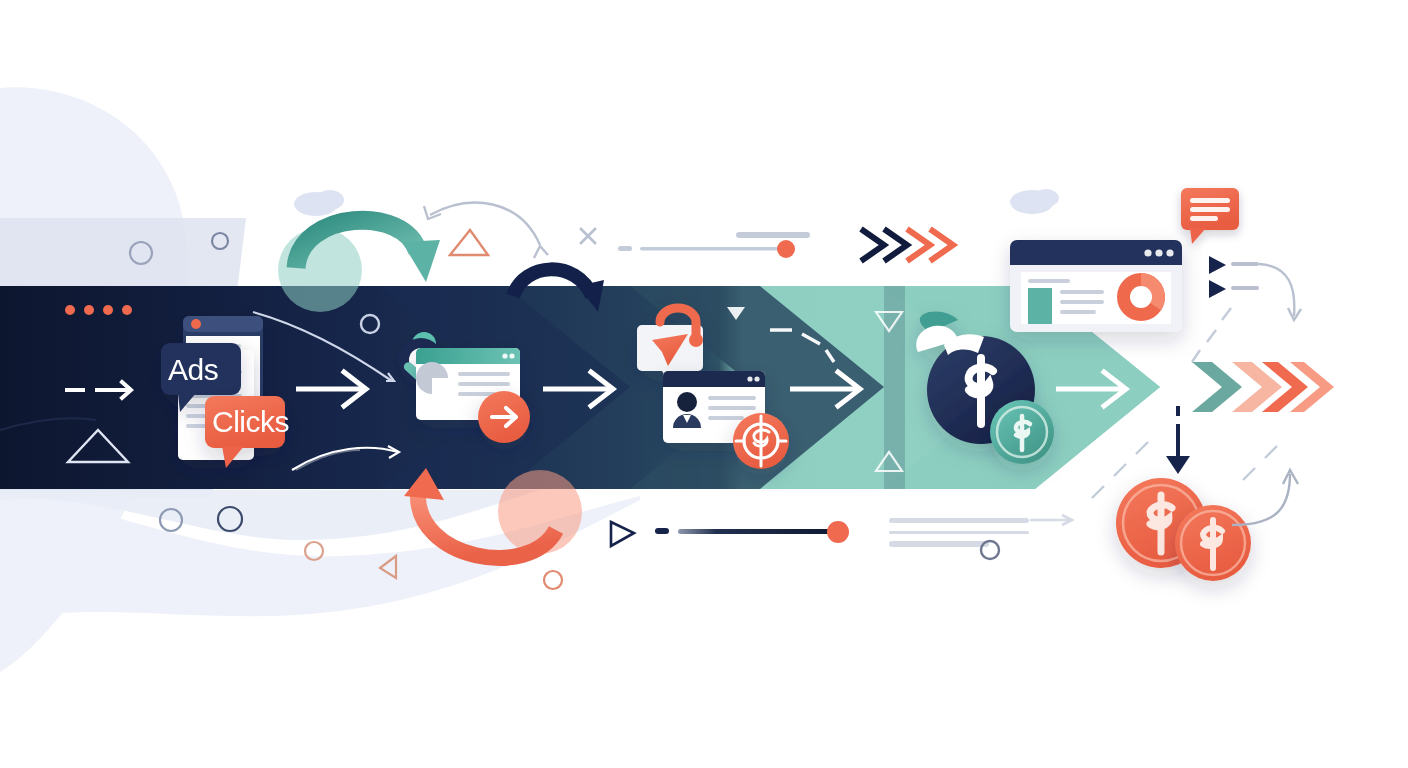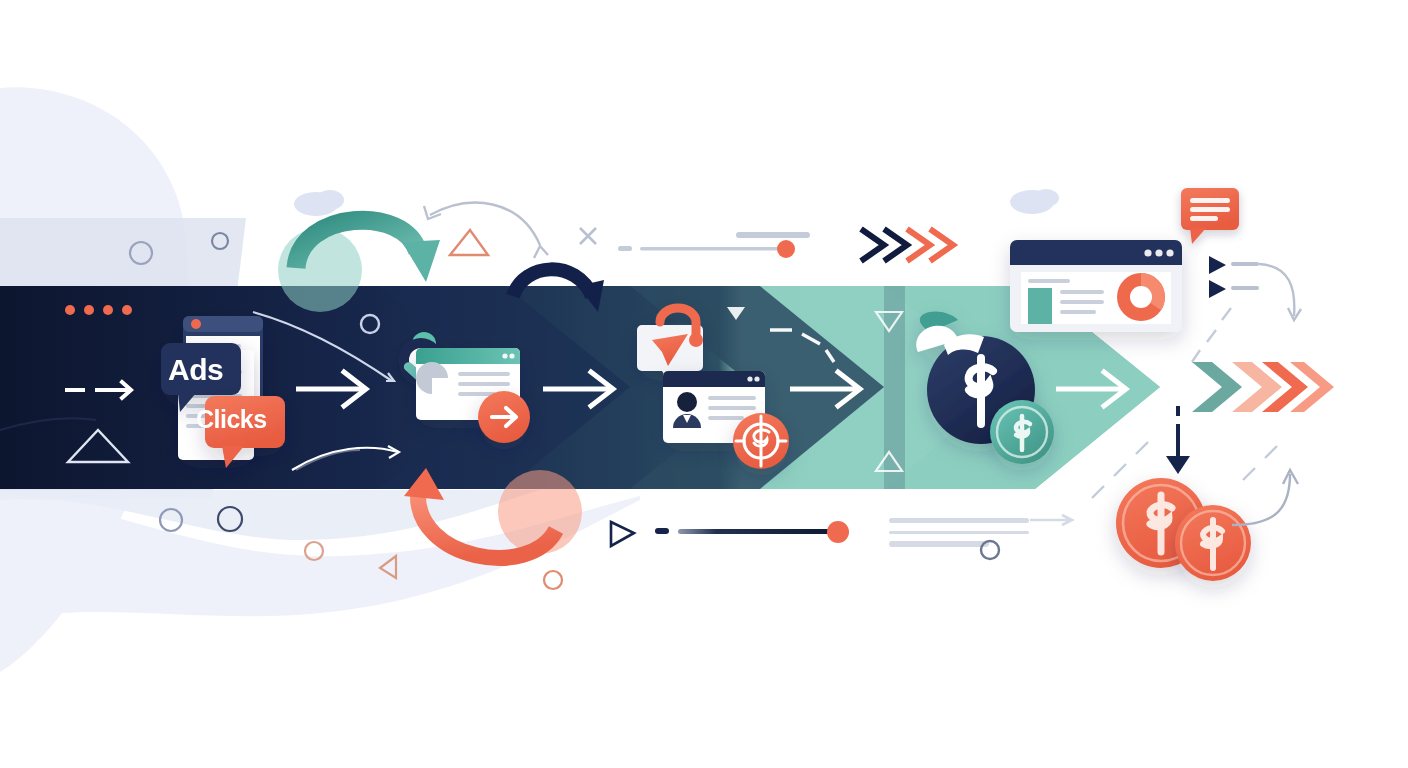--- a/index.html
+++ b/index.html
@@ -7,28 +7,28 @@
     width:1408px;height:768px;overflow:hidden;
     background:#ffffff;
     font-family:"Liberation Sans", sans-serif;
     position:relative;
   }
   #stage{position:absolute;inset:0;width:1408px;height:768px;}
   svg#scene{position:absolute;left:0;top:0;width:1408px;height:768px;display:block;}
   .lbl{
     position:absolute;
     font-family:"Liberation Sans", sans-serif;
-    font-weight:700;
+    font-weight:400;
     color:#ffffff;
     white-space:nowrap;
     pointer-events:none;
     line-height:1;
   }
   #ads-label{left:168px;top:355px;font-size:30px;letter-spacing:-0.5px;}
-  #clicks-label{left:196px;top:407px;font-size:25px;letter-spacing:-0.5px;}
+  #clicks-label{left:212px;top:407px;font-size:30px;letter-spacing:-0.5px;}
 </style>
 </head>
 <body>
 
 <div id="stage">
 
 <svg id="scene" viewBox="0 0 1408 768">
   <defs>
     <linearGradient id="gBanner" x1="0" y1="0" x2="1" y2="0">
       <stop offset="0" stop-color="#0d162f"></stop>

